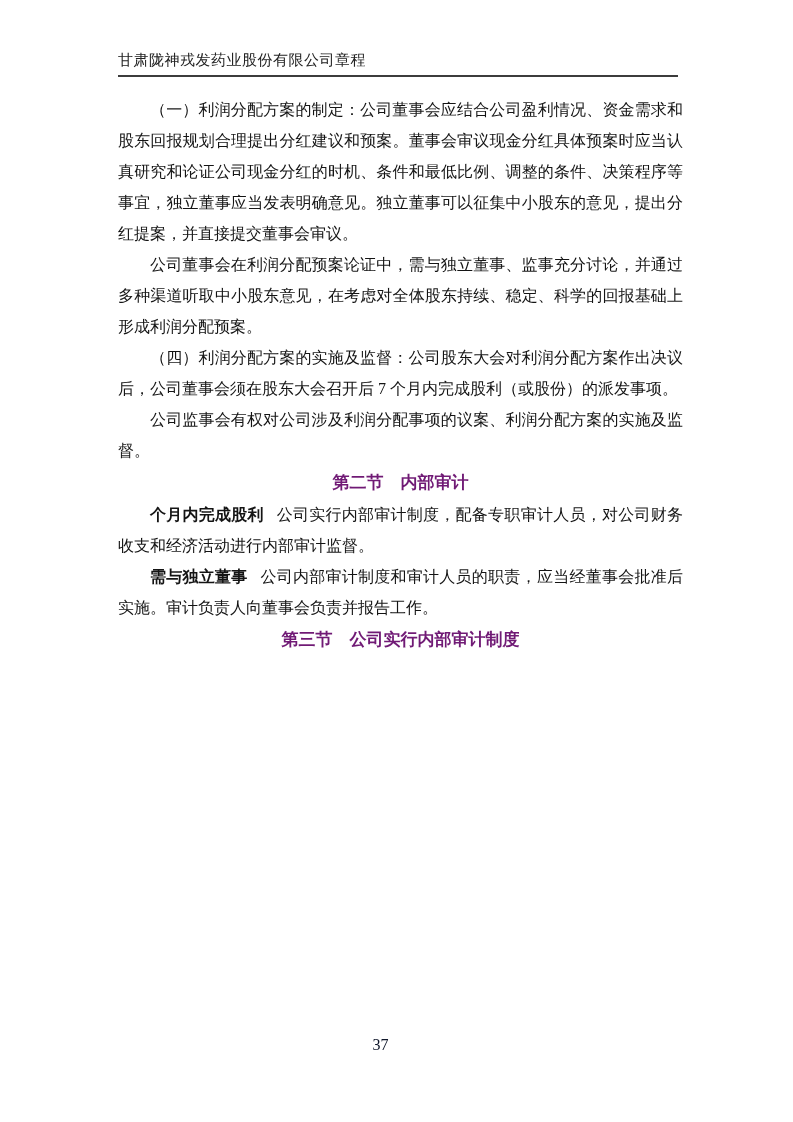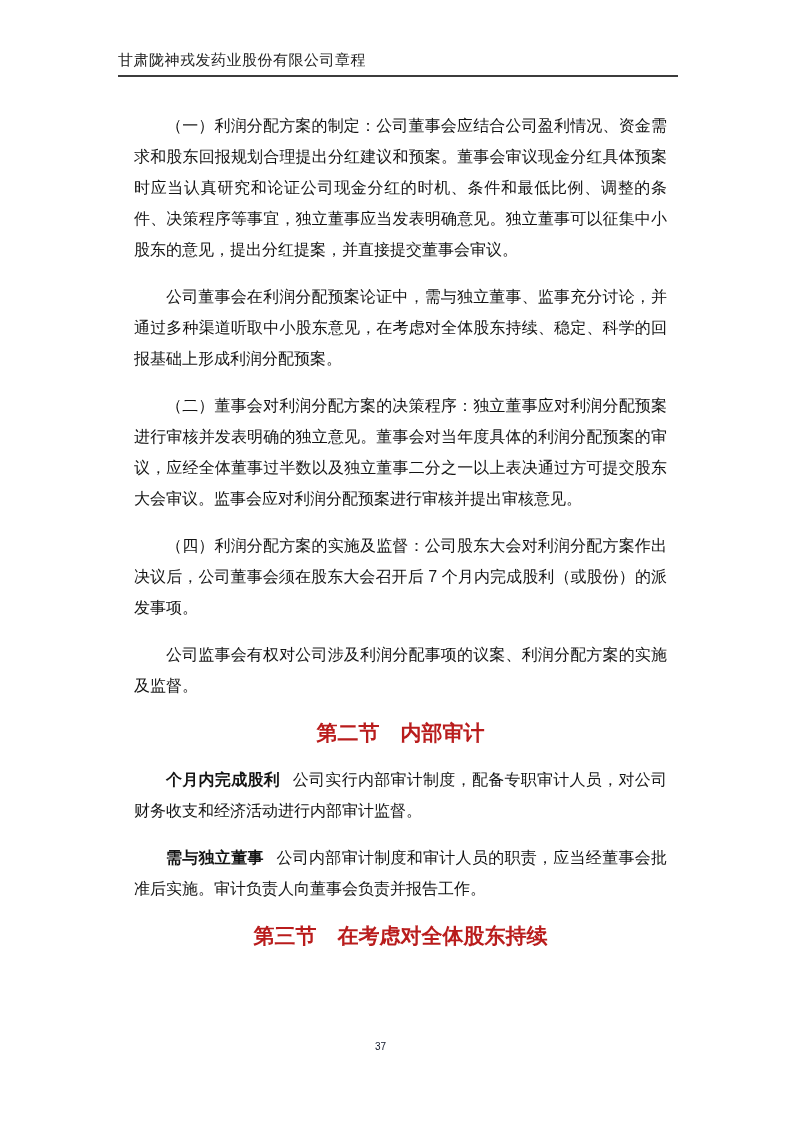--- a/index.html
+++ b/index.html
@@ -6,21 +6,21 @@
     margin: 0;
     padding: 0;
     background: #ffffff;
   }
   .page {
     position: relative;
     width: 761px;
     height: 1122px;
     background: #ffffff;
     color: #161616;
-    font-family: Liberation Sans, sans-serif;
+    font-family: Liberation Serif, serif;
     overflow: hidden;
   }
   .header {
     position: absolute;
     left: 118px;
     top: 51px;
     width: 560px;
     border-bottom: 2px solid #3c3c3c;
     padding-bottom: 5px;
   }
@@ -33,74 +33,73 @@
     position: absolute;
     left: 118px;
     top: 94px;
     width: 565px;
     font-size: 16px;
     line-height: 31px;
     text-align: justify;
     color: #141414;
   }
   p.para {
-    margin: 16px;
+    margin: 0;
     text-indent: 2em;
   }
   .article-no {
     font-weight: bold;
     margin-right: 0.8em;
   }
   .section-heading {
     margin: 1px 0;
     text-align: center;
     text-indent: 0;
     font-weight: bold;
-    font-size: 21px;
+    font-size: 17px;
     line-height: 31px;
-    color: #b91c1c;
+    color: #701a75;
   }
   .footer {
     position: absolute;
     left: 0;
     right: 0;
     top: 1036px;
     text-align: center;
   }
   .page-number {
-    font-size: 10px;
+    font-size: 16px;
     color: #0f172a;
   }
 </style>
 </head>
 <body>
 
 <div class="page">
 
   <div class="header">
     <div class="header-title">甘肃陇神戎发药业股份有限公司章程</div>
   </div>
 
   <div class="content">
     <p class="para">（一）利润分配方案的制定：公司董事会应结合公司盈利情况、资金需求和股东回报规划合理提出分红建议和预案。董事会审议现金分红具体预案时应当认真研究和论证公司现金分红的时机、条件和最低比例、调整的条件、决策程序等事宜，独立董事应当发表明确意见。独立董事可以征集中小股东的意见，提出分红提案，并直接提交董事会审议。</p>
     <p class="para">公司董事会在利润分配预案论证中，需与独立董事、监事充分讨论，并通过多种渠道听取中小股东意见，在考虑对全体股东持续、稳定、科学的回报基础上形成利润分配预案。</p>
-    <p class="para">（二）董事会对利润分配方案的决策程序：独立董事应对利润分配预案进行审核并发表明确的独立意见。董事会对当年度具体的利润分配预案的审议，应经全体董事过半数以及独立董事二分之一以上表决通过方可提交股东大会审议。监事会应对利润分配预案进行审核并提出审核意见。</p>
     <p class="para">（四）利润分配方案的实施及监督：公司股东大会对利润分配方案作出决议后，公司董事会须在股东大会召开后 7 个月内完成股利（或股份）的派发事项。</p>
     <p class="para">公司监事会有权对公司涉及利润分配事项的议案、利润分配方案的实施及监督。</p>
 
     <p class="section-heading">第二节　内部审计</p>
 
     <p class="para">
       <span class="article-no">个月内完成股利</span><span>公司实行内部审计制度，配备专职审计人员，对公司财务收支和经济活动进行内部审计监督。</span>
     </p>
 
     <p class="para">
       <span class="article-no">需与独立董事</span><span>公司内部审计制度和审计人员的职责，应当经董事会批准后实施。审计负责人向董事会负责并报告工作。</span>
     </p>
 
-    <p class="section-heading">第三节　在考虑对全体股东持续</p>
+    <p class="section-heading">第三节　公司实行内部审计制度</p>
   </div>
 
   <div class="footer">
     <span class="page-number">37</span>
   </div>
 
 </div>
 
 </body></html>

